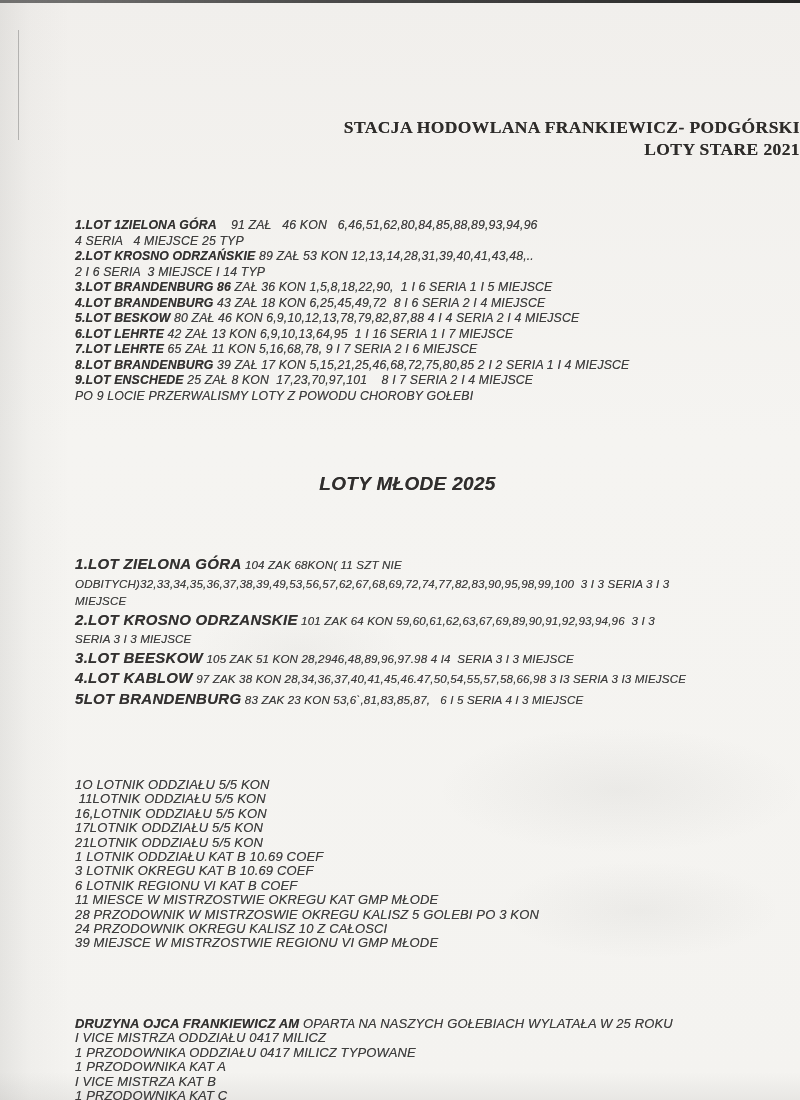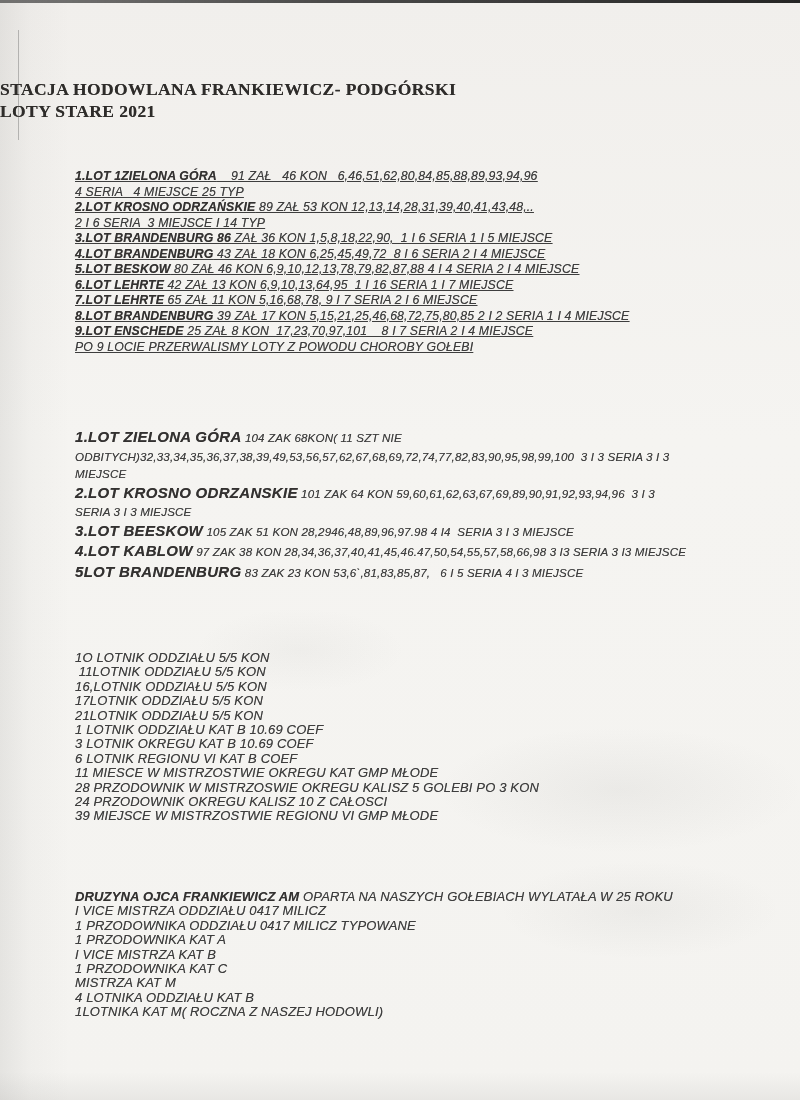--- a/index.html
+++ b/index.html
@@ -31,22 +31,22 @@
     background: linear-gradient(to right, rgba(20,20,20,0.55), rgba(20,20,20,0.75) 40%, rgba(15,15,15,0.9));
     filter: blur(0.4px);
   }
   .scan-left-line {
     position: absolute;
     top: 30px; left: 18px;
     width: 1px; height: 110px;
     background: rgba(80,80,80,0.35);
   }
   .titles {
-    padding-top: 78px;
-    text-align: left;
+    padding-top: 116px;
+    text-align: right;
     font-family: "Liberation Serif", serif;
     font-weight: bold;
     font-size: 17.5px;
     line-height: 22px;
     color: #2e2c2a;
     letter-spacing: 0.4px;
     text-shadow: 0 0 0.5px rgba(46,44,42,0.7);
   }
   .content {
     padding-left: 75px;
@@ -57,21 +57,21 @@
     font-style: italic;
     font-size: 12.3px;
     line-height: 15.5px;
     letter-spacing: 0.15px;
     text-shadow: 0 0 0.4px rgba(62,62,62,0.65);
   }
   .lead {
     font-weight: bold;
     color: #333130;
   }
-  .stare-block { margin-top: 11px; text-decoration: underline; }
+  .stare-block { margin-top: 22px; }
   .mlode-heading {
     margin: 15px 0 5px 0;
     text-align: center;
     font-style: italic;
     font-weight: bold;
     font-size: 19px;
     line-height: 22px;
     color: #302e2d;
     letter-spacing: 0.3px;
     text-shadow: 0 0 0.5px rgba(48,46,45,0.7);
@@ -105,20 +105,21 @@
   <div class="scan-left-line"></div>
 
   <div class="titles">
     <div>STACJA HODOWLANA FRANKIEWICZ- PODGÓRSKI</div>
     <div>LOTY STARE 2021</div>
   </div>
 
   <div class="content">
     <div class="stare-block"><div class="line"><span class="lead">1.LOT 1ZIELONA GÓRA</span><span>    91 ZAŁ   46 KON   6,46,51,62,80,84,85,88,89,93,94,96</span></div><div class="line"><span>4 SERIA   4 MIEJSCE 25 TYP</span></div><div class="line"><span class="lead">2.LOT KROSNO ODRZAŃSKIE</span><span> 89 ZAŁ 53 KON 12,13,14,28,31,39,40,41,43,48,..</span></div><div class="line"><span>2 I 6 SERIA  3 MIEJSCE I 14 TYP</span></div><div class="line"><span class="lead">3.LOT BRANDENBURG 86</span><span> ZAŁ 36 KON 1,5,8,18,22,90,  1 I 6 SERIA 1 I 5 MIEJSCE</span></div><div class="line"><span class="lead">4.LOT BRANDENBURG</span><span> 43 ZAŁ 18 KON 6,25,45,49,72  8 I 6 SERIA 2 I 4 MIEJSCE</span></div><div class="line"><span class="lead">5.LOT BESKOW</span><span> 80 ZAŁ 46 KON 6,9,10,12,13,78,79,82,87,88 4 I 4 SERIA 2 I 4 MIEJSCE</span></div><div class="line"><span class="lead">6.LOT LEHRTE</span><span> 42 ZAŁ 13 KON 6,9,10,13,64,95  1 I 16 SERIA 1 I 7 MIEJSCE</span></div><div class="line"><span class="lead">7.LOT LEHRTE</span><span> 65 ZAŁ 11 KON 5,16,68,78, 9 I 7 SERIA 2 I 6 MIEJSCE</span></div><div class="line"><span class="lead">8.LOT BRANDENBURG</span><span> 39 ZAŁ 17 KON 5,15,21,25,46,68,72,75,80,85 2 I 2 SERIA 1 I 4 MIEJSCE</span></div><div class="line"><span class="lead">9.LOT ENSCHEDE</span><span> 25 ZAŁ 8 KON  17,23,70,97,101    8 I 7 SERIA 2 I 4 MIEJSCE</span></div><div class="line"><span>PO 9 LOCIE PRZERWALISMY LOTY Z POWODU CHOROBY GOŁEBI</span></div></div>
 
+    <div class="mlode-heading">LOTY MŁODE 2025</div>
 
     <div class="mlode-block"><div class="line"><span class="lead big">1.LOT ZIELONA GÓRA</span><span> 104 ZAK 68KON( 11 SZT NIE</span></div><div class="line"><span>ODBITYCH)32,33,34,35,36,37,38,39,49,53,56,57,62,67,68,69,72,74,77,82,83,90,95,98,99,100  3 I 3 SERIA 3 I 3</span></div><div class="line"><span>MIEJSCE</span></div><div class="line"><span class="lead big">2.LOT KROSNO ODRZANSKIE</span><span> 101 ZAK 64 KON 59,60,61,62,63,67,69,89,90,91,92,93,94,96  3 I 3</span></div><div class="line"><span>SERIA 3 I 3 MIEJSCE</span></div><div class="line"><span class="lead big">3.LOT BEESKOW</span><span> 105 ZAK 51 KON 28,2946,48,89,96,97.98 4 I4  SERIA 3 I 3 MIEJSCE</span></div><div class="line"><span class="lead big">4.LOT KABLOW</span><span> 97 ZAK 38 KON 28,34,36,37,40,41,45,46.47,50,54,55,57,58,66,98 3 I3 SERIA 3 I3 MIEJSCE</span></div><div class="line"><span class="lead big">5LOT BRANDENBURG</span><span> 83 ZAK 23 KON 53,6`,81,83,85,87,   6 I 5 SERIA 4 I 3 MIEJSCE</span></div></div>
 
     <div class="results-block"><div class="line">1O LOTNIK ODDZIAŁU 5/5 KON</div><div class="line"> 11LOTNIK ODDZIAŁU 5/5 KON</div><div class="line">16,LOTNIK ODDZIAŁU 5/5 KON</div><div class="line">17LOTNIK ODDZIAŁU 5/5 KON</div><div class="line">21LOTNIK ODDZIAŁU 5/5 KON</div><div class="line">1 LOTNIK ODDZIAŁU KAT B 10.69 COEF</div><div class="line">3 LOTNIK OKREGU KAT B 10.69 COEF</div><div class="line">6 LOTNIK REGIONU VI KAT B COEF</div><div class="line">11 MIESCE W MISTRZOSTWIE OKREGU KAT GMP MŁODE</div><div class="line">28 PRZODOWNIK W MISTRZOSWIE OKREGU KALISZ 5 GOLEBI PO 3 KON</div><div class="line">24 PRZODOWNIK OKREGU KALISZ 10 Z CAŁOSCI</div><div class="line">39 MIEJSCE W MISTRZOSTWIE REGIONU VI GMP MŁODE</div></div>
 
     <div class="druzyna-block"><div class="line"><span class="lead">DRUZYNA OJCA FRANKIEWICZ AM</span><span> OPARTA NA NASZYCH GOŁEBIACH WYLATAŁA W 25 ROKU</span></div><div class="line"><span>I VICE MISTRZA ODDZIAŁU 0417 MILICZ</span></div><div class="line"><span>1 PRZODOWNIKA ODDZIAŁU 0417 MILICZ TYPOWANE</span></div><div class="line"><span>1 PRZODOWNIKA KAT A</span></div><div class="line"><span>I VICE MISTRZA KAT B</span></div><div class="line"><span>1 PRZODOWNIKA KAT C</span></div><div class="line"><span>MISTRZA KAT M</span></div><div class="line"><span>4 LOTNIKA ODDZIAŁU KAT B</span></div><div class="line"><span>1LOTNIKA KAT M( ROCZNA Z NASZEJ HODOWLI)</span></div></div>
   </div>
 </div>
 
 </body></html>

